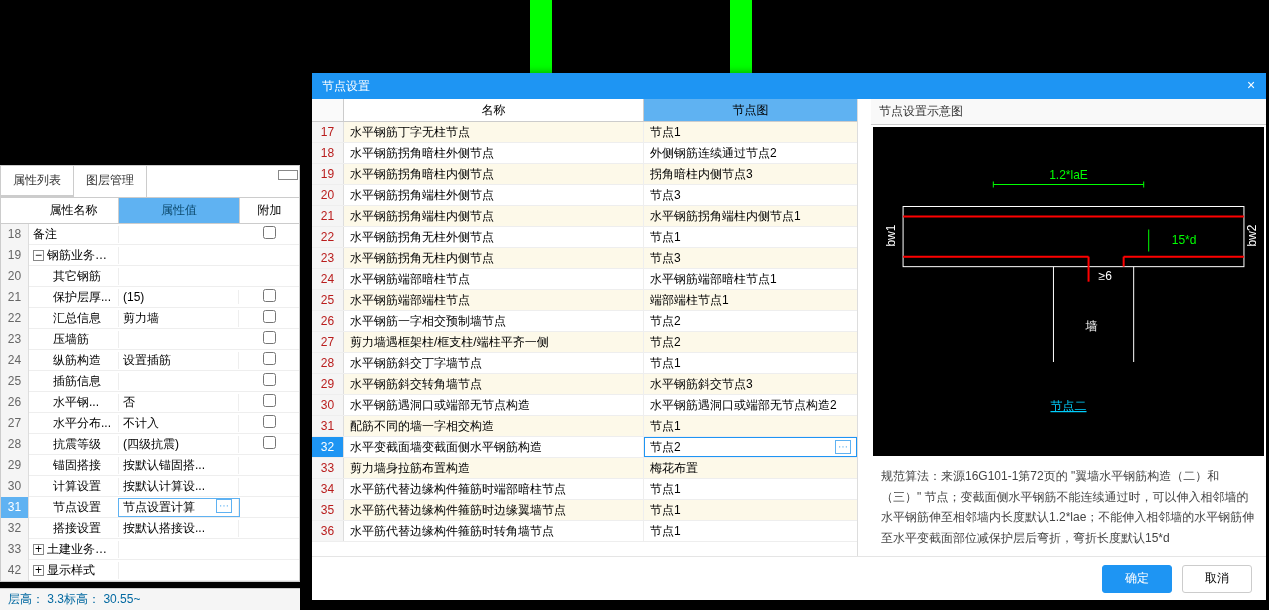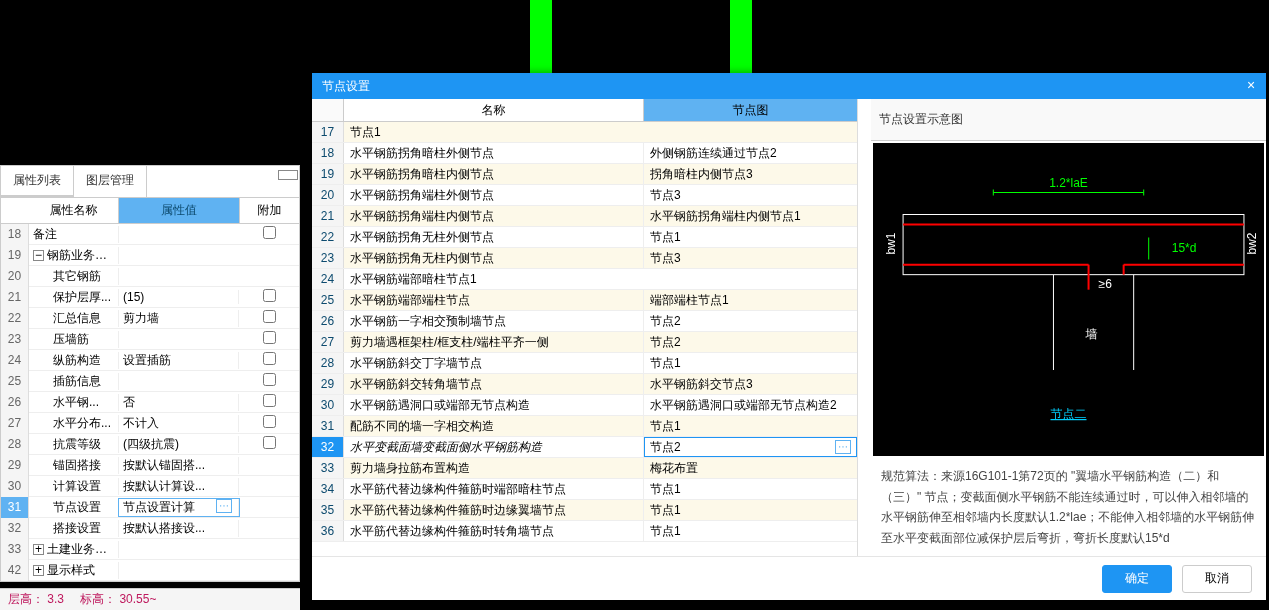--- a/index.html
+++ b/index.html
@@ -23,21 +23,21 @@
 .prop-row .num { width: 28px; text-align: center; color: #666; background: #f5f5f5; border-right: 1px solid #ddd; line-height: 21px; }
 .prop-row .name { width: 90px; padding: 0 4px; border-right: 1px solid #eee; white-space: nowrap; overflow: hidden; text-overflow: ellipsis; }
 .prop-row .val { width: 120px; padding: 0 4px; border-right: 1px solid #eee; white-space: nowrap; overflow: hidden; text-overflow: ellipsis; }
 .prop-row .chk { flex: 1; text-align: center; }
 .prop-row.sel .num { background: #5fb2f2; color: #fff; }
 .prop-row.sel .val { outline: 1px solid #5fb2f2; background: #fff; }
 .prop-row .expander { display: inline-block; width: 11px; height: 11px; border: 1px solid #888; line-height: 8px; text-align: center; margin-right: 3px; }
 .prop-row .more { display: inline-block; border: 1px solid #5fb2f2; color: #5fb2f2; padding: 0 2px; line-height: 12px; font-size: 10px; float: right; margin-right: 2px; }
 .prop-row input[type=checkbox] { width: 13px; height: 13px; }
 
-.status-bar { position: absolute; left: 0; bottom: 0; width: 300px; height: 22px; background: #f5f5f5; border-top: 1px solid #ccc; display: flex; align-items: center; padding: 0 8px; gap: 16px; color: #be185d; z-index: 6; }
+.status-bar { position: absolute; left: 0; bottom: 0; width: 300px; height: 22px; background: #f5f5f5; border-top: 1px solid #ccc; display: flex; align-items: center; padding: 0 8px; color: #0369a1; z-index: 6; }
 
 
 .panel-handle { position: absolute; left: 278px; top: 170px; width: 20px; height: 10px; border: 1px solid #888; z-index: 6; background: #fff; }
 
 
 .dialog { position: absolute; left: 312px; top: 73px; right: 3px; bottom: 10px; background: #fff; box-shadow: 0 0 8px rgba(0,0,0,.4); z-index: 10; display: flex; flex-direction: column; }
 .dialog-title { background: #1e95f3; color: #fff; height: 26px; display: flex; align-items: center; padding: 0 10px; position: relative; }
 .dialog-close { position: absolute; right: 6px; top: 4px; width: 18px; height: 18px; color: #fff; text-align: center; line-height: 16px; font-size: 14px; }
 .dialog-body { flex: 1; display: flex; overflow: hidden; gap: 13px; }
 .dialog-footer { height: 44px; display: flex; justify-content: flex-end; align-items: center; gap: 10px; padding: 0 14px; border-top: 1px solid #e5e5e5; }
@@ -45,32 +45,32 @@
 .btn.primary { background: #1e95f3; color: #fff; border-color: #1e95f3; }
 
 
 .main-tbl { flex: 1; border-right: 1px solid #ddd; overflow: hidden; display: flex; flex-direction: column; }
 .tbl-hdr { display: flex; border-bottom: 1px solid #ccc; background: #fff; }
 .tbl-hdr .c0 { width: 32px; border-right: 1px solid #ccc; height: 22px; background: #fafafa; }
 .tbl-hdr .c1 { width: 300px; text-align: center; line-height: 22px; border-right: 1px solid #ccc; }
 .tbl-hdr .c2 { flex: 1; text-align: center; line-height: 22px; background: #5fb2f2; color: #000000; }
 .tbl-body { flex: 1; overflow-y: auto; }
 .trow { display: flex; height: 21px; border-bottom: 1px solid #eee; }
-.trow .c0 { width: 32px; text-align: center; line-height: 21px; background: #f5f5f5; border-right: 1px solid #ddd; color: #0c4a6e; }
+.trow .c0 { width: 32px; text-align: center; line-height: 21px; background: #f5f5f5; border-right: 1px solid #ddd; color: #b91c1c; }
 .trow .c1 { width: 300px; padding: 0 6px; line-height: 21px; border-right: 1px solid #eee; }
 .trow .c2 { flex: 1; padding: 0 6px; line-height: 21px; }
 .trow.odd .c1, .trow.odd .c2 { background: #fdf9e9; }
 .trow.sel .c0 { background: #1e95f3; color: #fff; }
 .trow.sel .c2 { outline: 1px solid #1e95f3; outline-offset: -1px; background: #fff; }
-.trow.sel .c1 { background: #fff; font-style: italic; }
+.trow.sel .c1 { background: #fff; }
 .trow .more { display: inline-block; border: 1px solid #5fb2f2; color: #5fb2f2; padding: 0 2px; line-height: 12px; font-size: 10px; float: right; margin-top: 3px; }
 
 
 .info-pane { width: 395px; display: flex; flex-direction: column; }
-.info-title { padding: 12px 8px; border-bottom: 1px solid #ccc; color: #333; background: #f9f9f9; }
+.info-title { padding: 4px 8px; border-bottom: 1px solid #ccc; color: #333; background: #f9f9f9; }
 .diagram { flex: 1; background: #000; margin: 2px; position: relative; }
 .diagram svg { width: 100%; height: 100%; }
 .info-text { padding: 8px 10px; color: #444; line-height: 1.7; }
 
 
 .cad-bg .r1 { left: 530px; top: 0; width: 22px; height: 73px; }
 .cad-bg .r2 { left: 730px; top: 0; width: 22px; height: 73px; }
 </style>
 </head>
 <body>
@@ -212,20 +212,21 @@
   <div class="dialog-body">
     <div class="main-tbl">
       <div class="tbl-hdr">
         <div class="c0"></div>
         <div class="c1">名称</div>
         <div class="c2">节点图</div>
       </div>
       <div class="tbl-body" id="tbl-body">
           <div class="trow odd">
             <div class="c0">17</div>
+            <div class="c1">水平钢筋丁字无柱节点</div>
             <div class="c2"><span>节点1</span></div>
           </div>
           <div class="trow">
             <div class="c0">18</div>
             <div class="c1">水平钢筋拐角暗柱外侧节点</div>
             <div class="c2"><span>外侧钢筋连续通过节点2</span></div>
           </div>
           <div class="trow odd">
             <div class="c0">19</div>
             <div class="c1">水平钢筋拐角暗柱内侧节点</div>
@@ -246,20 +247,21 @@
             <div class="c1">水平钢筋拐角无柱外侧节点</div>
             <div class="c2"><span>节点1</span></div>
           </div>
           <div class="trow odd">
             <div class="c0">23</div>
             <div class="c1">水平钢筋拐角无柱内侧节点</div>
             <div class="c2"><span>节点3</span></div>
           </div>
           <div class="trow">
             <div class="c0">24</div>
+            <div class="c1">水平钢筋端部暗柱节点</div>
             <div class="c2"><span>水平钢筋端部暗柱节点1</span></div>
           </div>
           <div class="trow odd">
             <div class="c0">25</div>
             <div class="c1">水平钢筋端部端柱节点</div>
             <div class="c2"><span>端部端柱节点1</span></div>
           </div>
           <div class="trow">
             <div class="c0">26</div>
             <div class="c1">水平钢筋一字相交预制墙节点</div>

